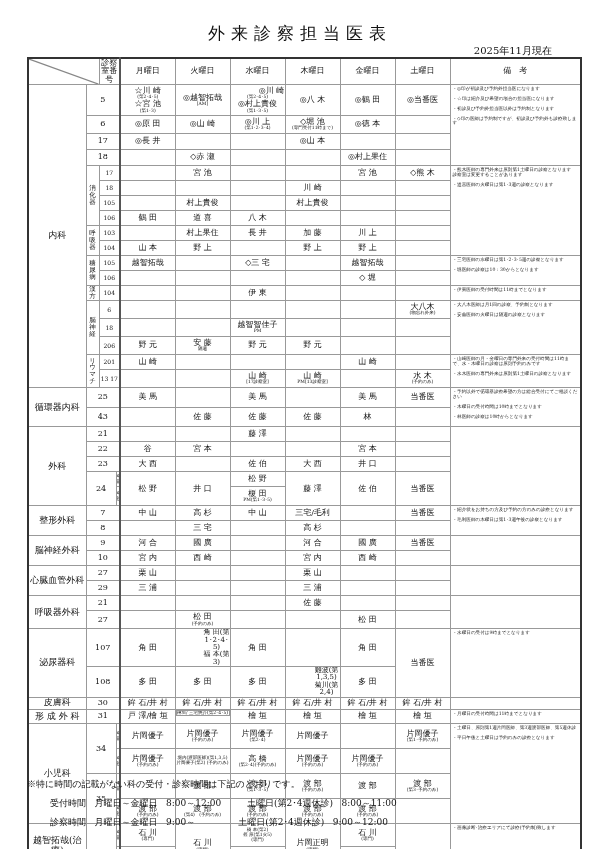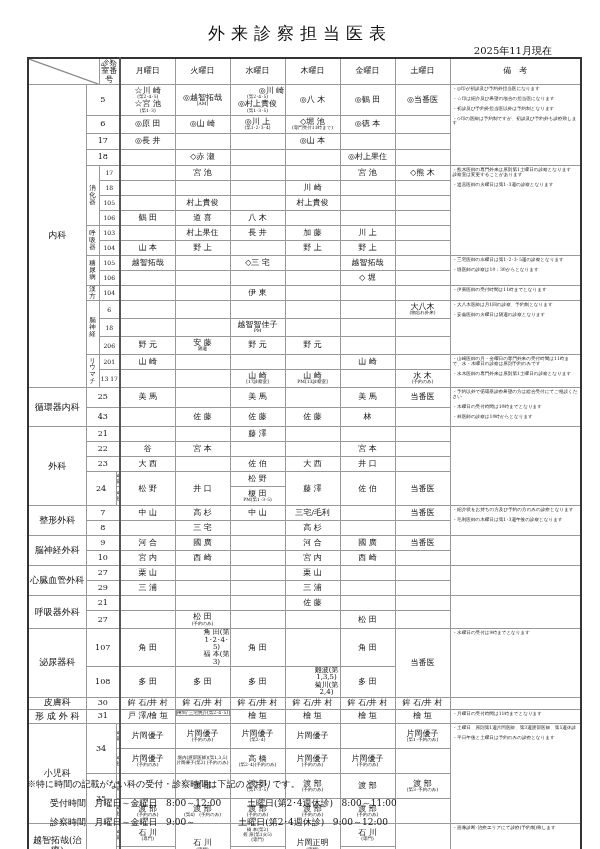--- a/index.html
+++ b/index.html
@@ -4,21 +4,21 @@
 <style>
   html,body{margin:0;padding:0;background:#fff;}
   body{width:600px;height:849px;position:relative;overflow:hidden;font-family:"DejaVu Serif",serif;color:#111;}
   .title{position:absolute;left:0;width:600px;top:22px;text-align:center;font-size:17px;letter-spacing:6px;}
   .asof{position:absolute;right:48px;top:44px;font-size:10px;}
   table.sched{position:absolute;left:27px;top:57px;width:553px;border-collapse:collapse;table-layout:fixed;font-size:8px;}
   table.sched td{border:1px solid #999;text-align:center;vertical-align:middle;padding:0;line-height:1.05;overflow:hidden;}
   table.sched{border:2px solid #333;}
   .hdr td{height:11px;font-size:8px;border-bottom:2px solid #666;}
   .dept{font-size:9px;}
-  .sub{font-size:6px;line-height:1.1;border-radius:10px;}
+  .sub{font-size:6px;line-height:1.1;}
   .room{font-size:8px;}
   .vt{font-size:6.5px;line-height:1.1;}
   .am{font-size:5px;}
   .note{text-align:left !important;vertical-align:top !important;font-size:4.6px;line-height:1.35;padding:2px 2px !important;color:#222;}
   .note p{margin:0 0 5px 0;}
   .tiny{font-size:4.5px;display:block;line-height:1.1;}
   .sm{font-size:7px;margin-left:28px;}
   .thick-l{border-left:2px solid #555 !important;}
   .secb td{border-top:2px solid #666;}
   .diag{position:relative;}

